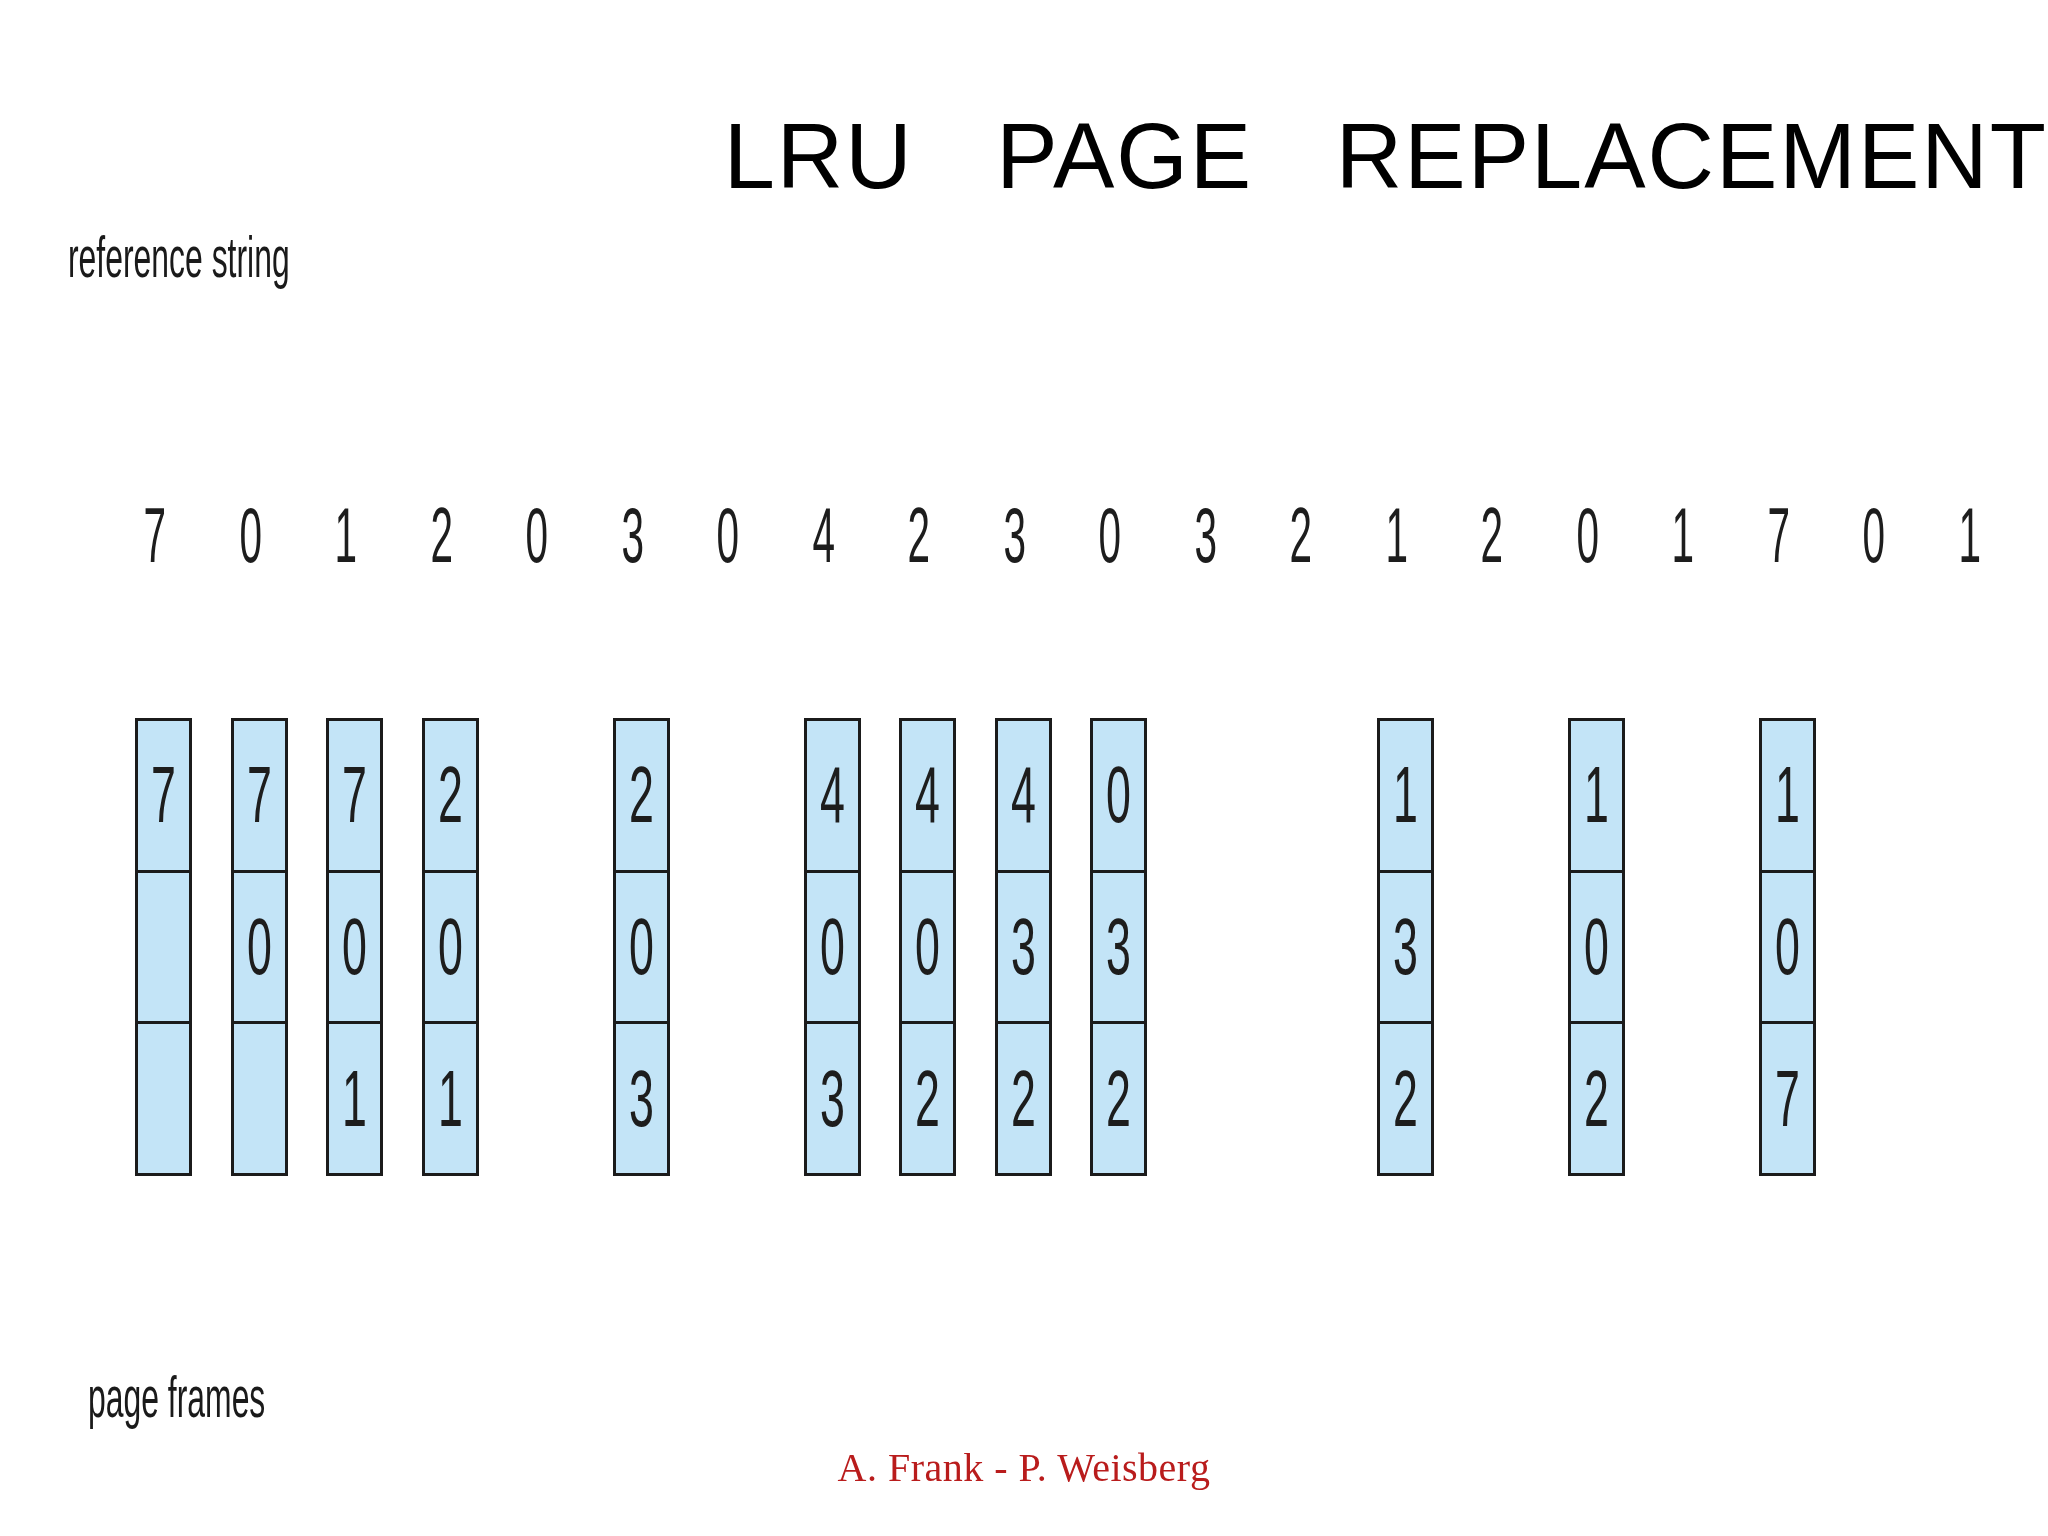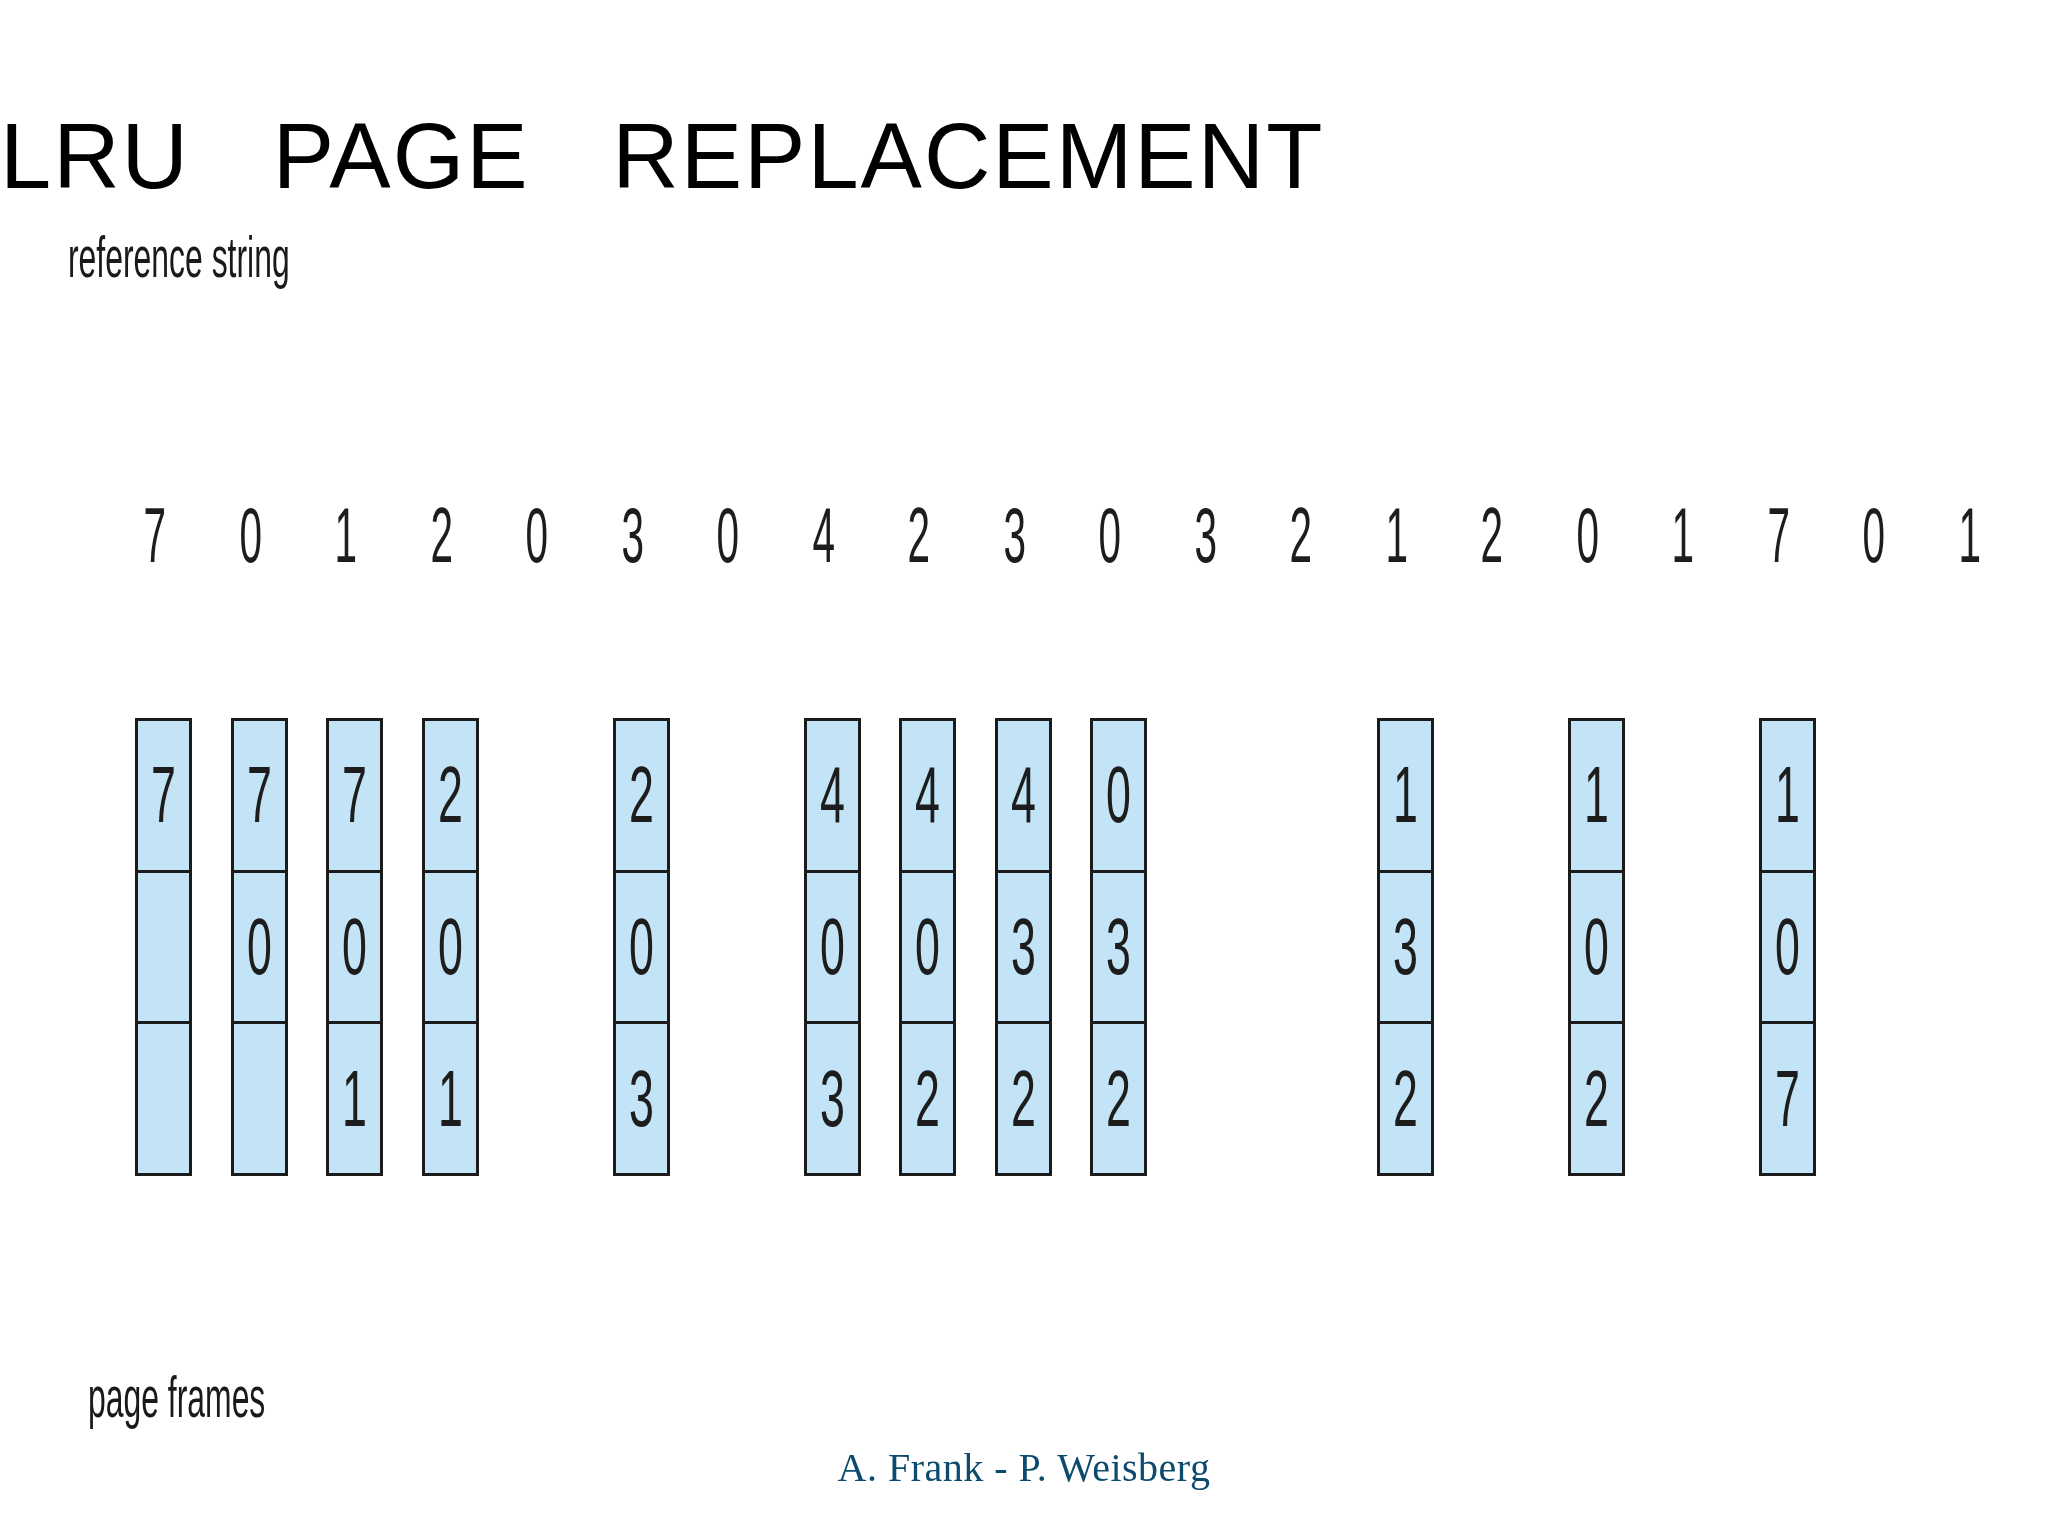--- a/index.html
+++ b/index.html
@@ -15,21 +15,21 @@
     font-family: "Liberation Sans", sans-serif;
     -webkit-font-smoothing: antialiased;
   }
 
   
   #slide-title {
     position: absolute;
     top: 110px;
     left: 0;
     width: 2048px;
-    text-align: left;
+    text-align: right;
     font-family: "Liberation Sans", sans-serif;
     font-size: 92px;
     font-weight: 400;
     letter-spacing: 2px;
     color: #000000;
     white-space: pre;
     line-height: 1;
   }
 
   
@@ -139,21 +139,21 @@
   
   #footer-credit {
     position: absolute;
     left: 0;
     top: 1448px;
     width: 2048px;
     text-align: center;
     font-family: "Liberation Serif", serif;
     font-size: 40px;
     font-weight: 400;
-    color: #0c4a6e;
+    color: #b91c1c;
     letter-spacing: 0.5px;
     line-height: 1;
   }
 </style>
 </head>
 <body>
 
 <div id="slide-title">LRU   PAGE   REPLACEMENT</div>
 
 <div class="sheet-label" id="reference-string-label">reference string</div>

